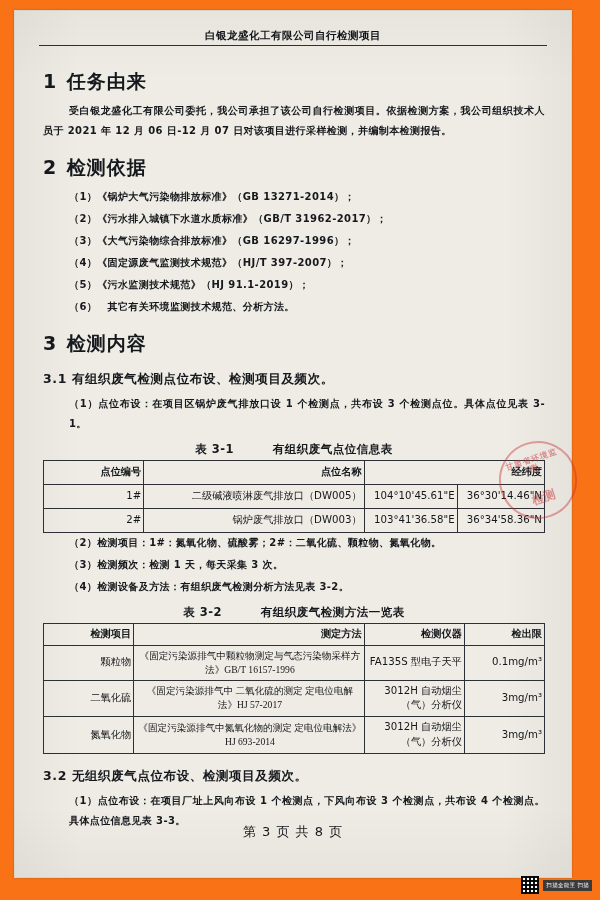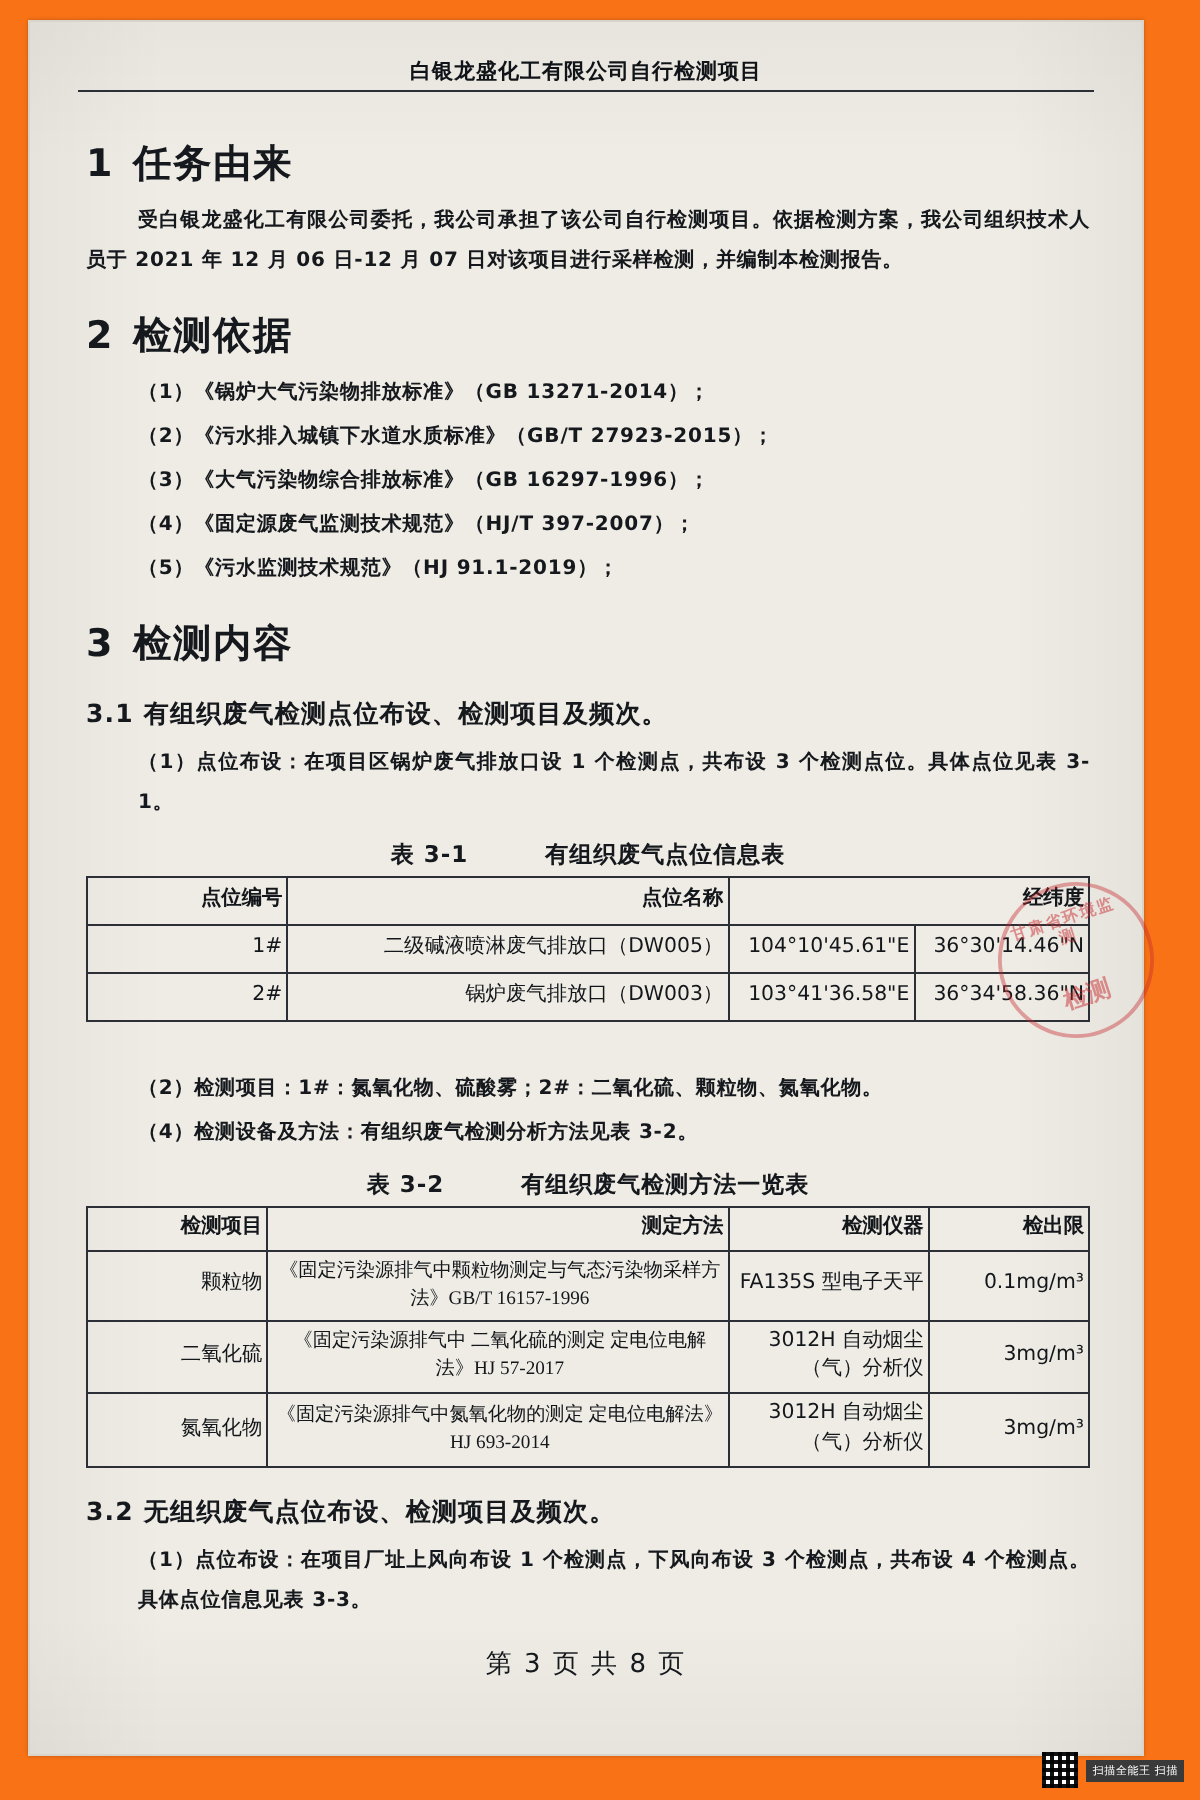--- a/index.html
+++ b/index.html
@@ -217,24 +217,25 @@
           <span class="num">1</span>
           <span>任务由来</span>
         </h2>
         <p class="para first">受白银龙盛化工有限公司委托，我公司承担了该公司自行检测项目。依据检测方案，我公司组织技术人员于 2021 年 12 月 06 日-12 月 07 日对该项目进行采样检测，并编制本检测报告。</p>
 
         <h2 class="sec">
           <span class="num">2</span>
           <span>检测依据</span>
         </h2>
         <p class="para listitem">（1）《锅炉大气污染物排放标准》（GB 13271-2014）；</p>
-        <p class="para listitem">（2）《污水排入城镇下水道水质标准》（GB/T 27923-2015）；</p>
+        <p class="para listitem">（2）《污水排入城镇下水道水质标准》（GB/T 31962-2017）；</p>
         <p class="para listitem">（3）《大气污染物综合排放标准》（GB 16297-1996）；</p>
         <p class="para listitem">（4）《固定源废气监测技术规范》（HJ/T 397-2007）；</p>
         <p class="para listitem">（5）《污水监测技术规范》（HJ 91.1-2019）；</p>
+        <p class="para listitem">（6）　其它有关环境监测技术规范、分析方法。</p>
 
         <h2 class="sec">
           <span class="num">3</span>
           <span>检测内容</span>
         </h2>
 
         <h3 class="sub">
           <span>3.1</span>
           <span>有组织废气检测点位布设、检测项目及频次。</span>
         </h3>
@@ -263,21 +264,22 @@
             </tr>
             <tr>
               <td>2#</td>
               <td>锅炉废气排放口（DW003）</td>
               <td>103°41'36.58"E</td>
               <td>36°34'58.36"N</td>
             </tr>
           </tbody>
         </table>
 
-        <p class="para listitem" style="margin-top:24px">（2）检测项目：1#：氮氧化物、硫酸雾；2#：二氧化硫、颗粒物、氮氧化物。</p>
+        <p class="para listitem" style="margin-top:0">（2）检测项目：1#：氮氧化物、硫酸雾；2#：二氧化硫、颗粒物、氮氧化物。</p>
+        <p class="para listitem">（3）检测频次：检测 1 天，每天采集 3 次。</p>
         <p class="para listitem">（4）检测设备及方法：有组织废气检测分析方法见表 3-2。</p>
 
         <div class="table-title">
           <span class="tt-no">表 3-2</span>
           <span>有组织废气检测方法一览表</span>
         </div>
 
         <table class="doc t32">
           <thead>
             <tr>

